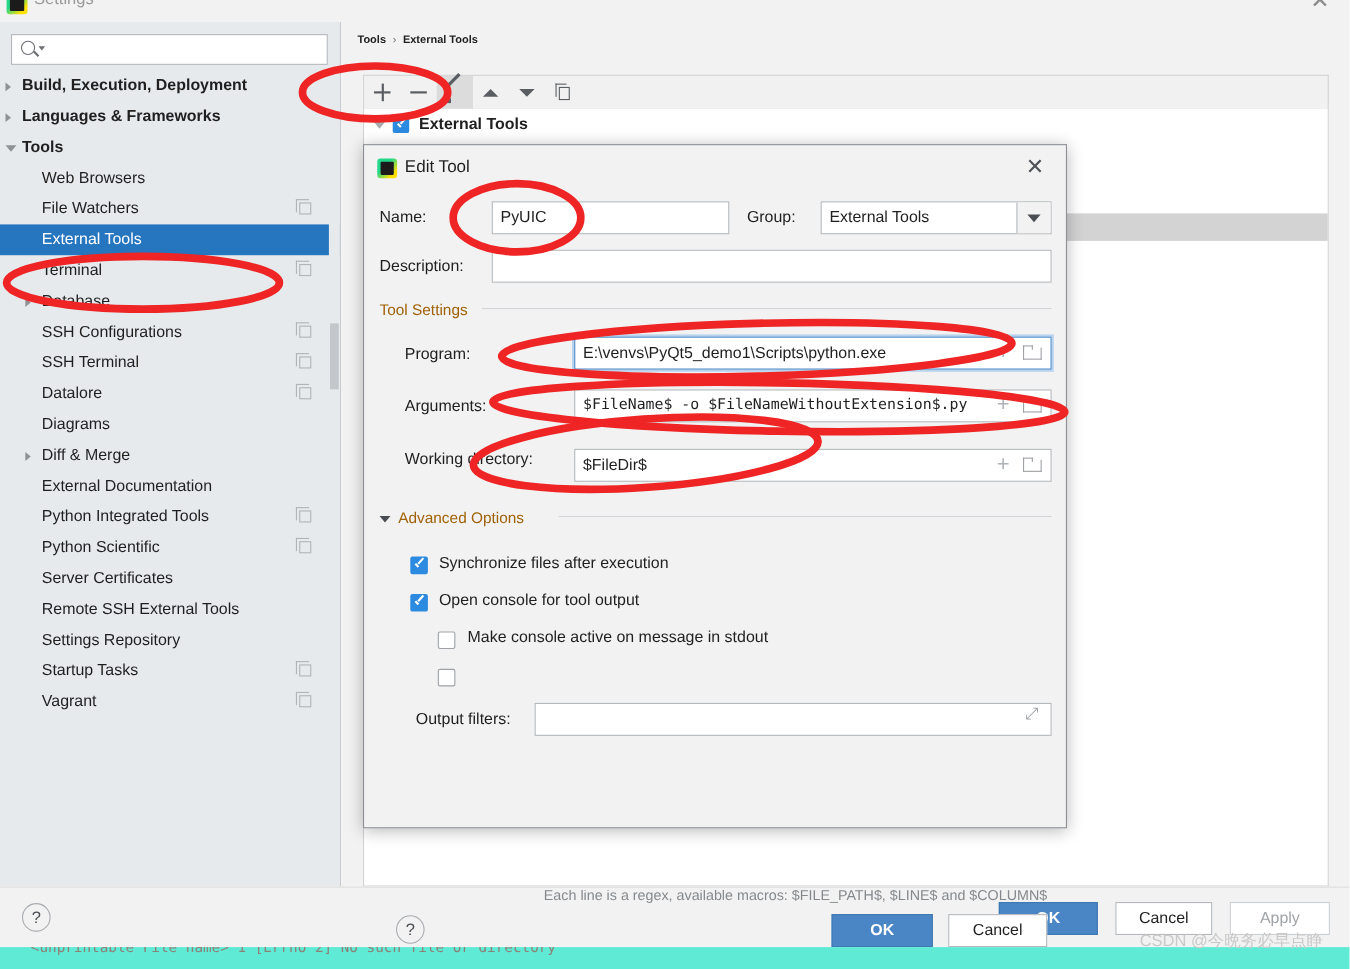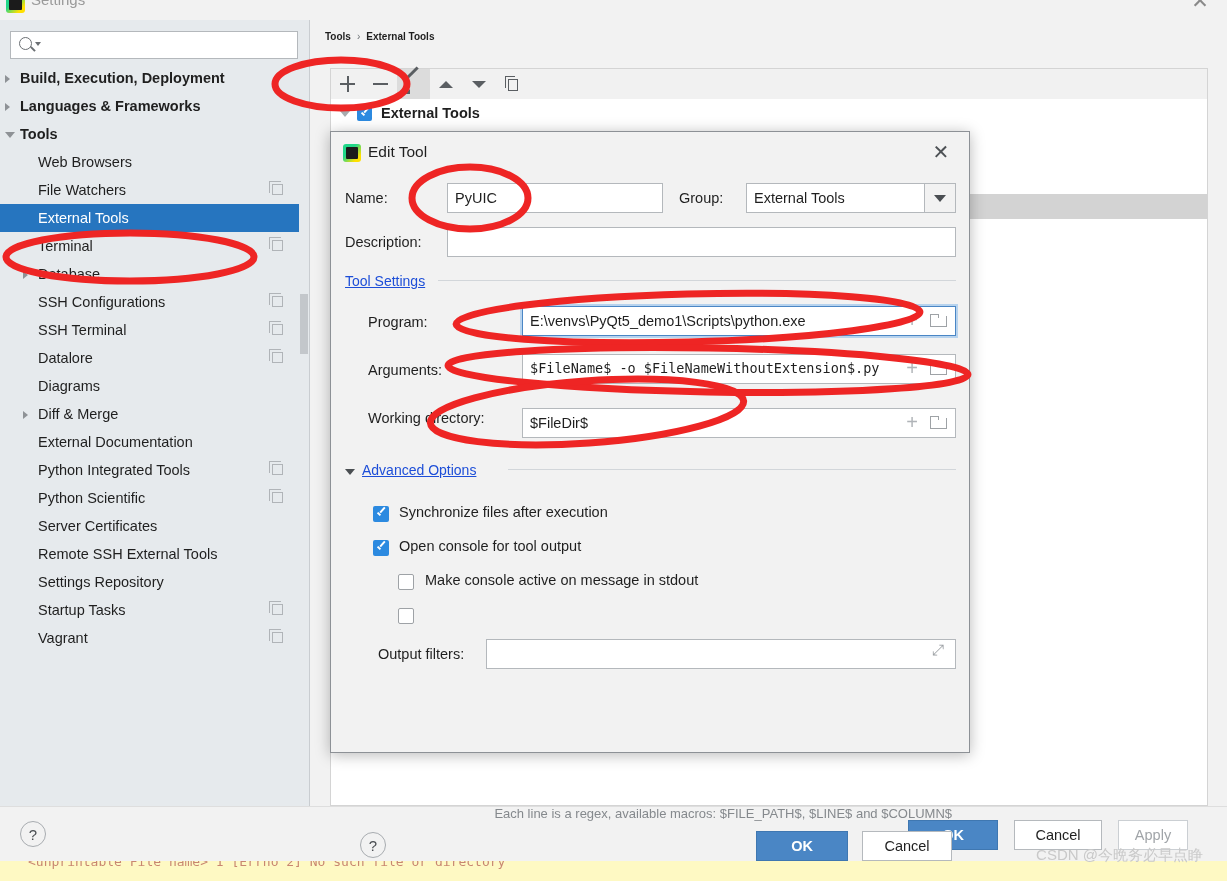--- a/index.html
+++ b/index.html
@@ -205,26 +205,26 @@
   .wbtn{
     position:absolute; top:13px; height:30px; border:1px solid #b5b9bd;
     background:#fff; font-size:14.5px; color:#1f1f1f; text-align:center;
     line-height:28px; cursor:pointer;
   }
   #win-ok{
     left:908px; width:90px; background:#4a86c5; border-color:#3f77b1; color:#fff;
     font-weight:bold;
   }
   #win-cancel{ left:1014px; width:88px; }
-  #win-apply{ left:1118px; width:70px; color:#a0a4a8; border-color:#cbcfd3; }
+  #win-apply{ left:1118px; width:91px; color:#a0a4a8; border-color:#cbcfd3; }
 
   
   #console-line{
     position:absolute; left:0; top:861px; width:1227px; height:20px;
-    background:#fef9c3; overflow:hidden;
+    background:#5eead4; overflow:hidden;
   }
   #console-text{
     position:absolute; left:28px; top:-7px;
     font-family:"DejaVu Sans Mono", monospace; font-size:13px;
     color:#a8413f; opacity:.62; white-space:nowrap;
   }
   #watermark{
     position:absolute; right:12px; top:-6px; font-size:15px;
     color:#c9c9c9; white-space:nowrap;
   }
@@ -267,22 +267,22 @@
   .combo-arrow{
     position:absolute; right:0; top:0; width:31px; height:100%;
     background:#f2f2f2; border-left:1px solid #b4b8bc;
   }
   .combo-arrow::after{
     content:""; position:absolute; left:9px; top:11px; width:0;height:0;
     border-left:6px solid transparent; border-right:6px solid transparent;
     border-top:7px solid #4a4e52;
   }
   .grp-title{
-    position:absolute; font-size:14px; color:#1d4ed8; background:#f2f2f2;
-    padding-right:7px; white-space:nowrap;text-decoration:underline;
+    position:absolute; font-size:14px; color:#a16207; background:#f2f2f2;
+    padding-right:7px; white-space:nowrap;
   }
   .grp-line{ position:absolute; height:1px; background:#d2d6da; }
   .grp-arrow-open{
     position:absolute; width:0;height:0;
     border-left:5px solid transparent; border-right:5px solid transparent;
     border-top:6px solid #4a4e52;
   }
   .fld-plus{
     position:absolute; right:35px; top:50%; margin-top:-8px;
     width:16px; height:16px; color:#b0b4b8; font-size:20px; line-height:15px;

